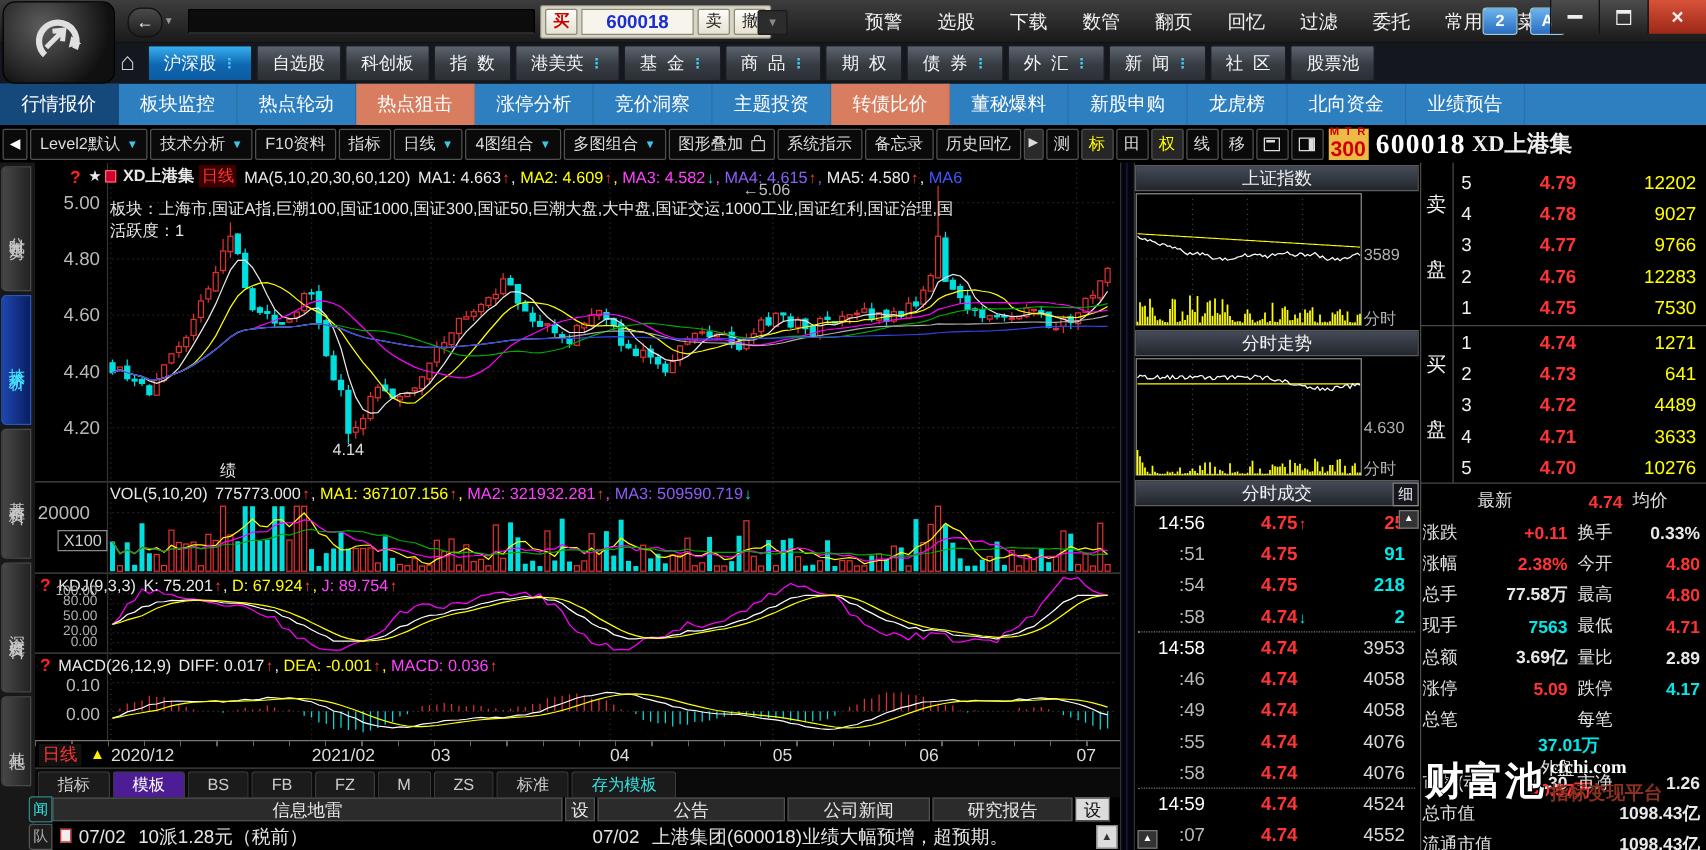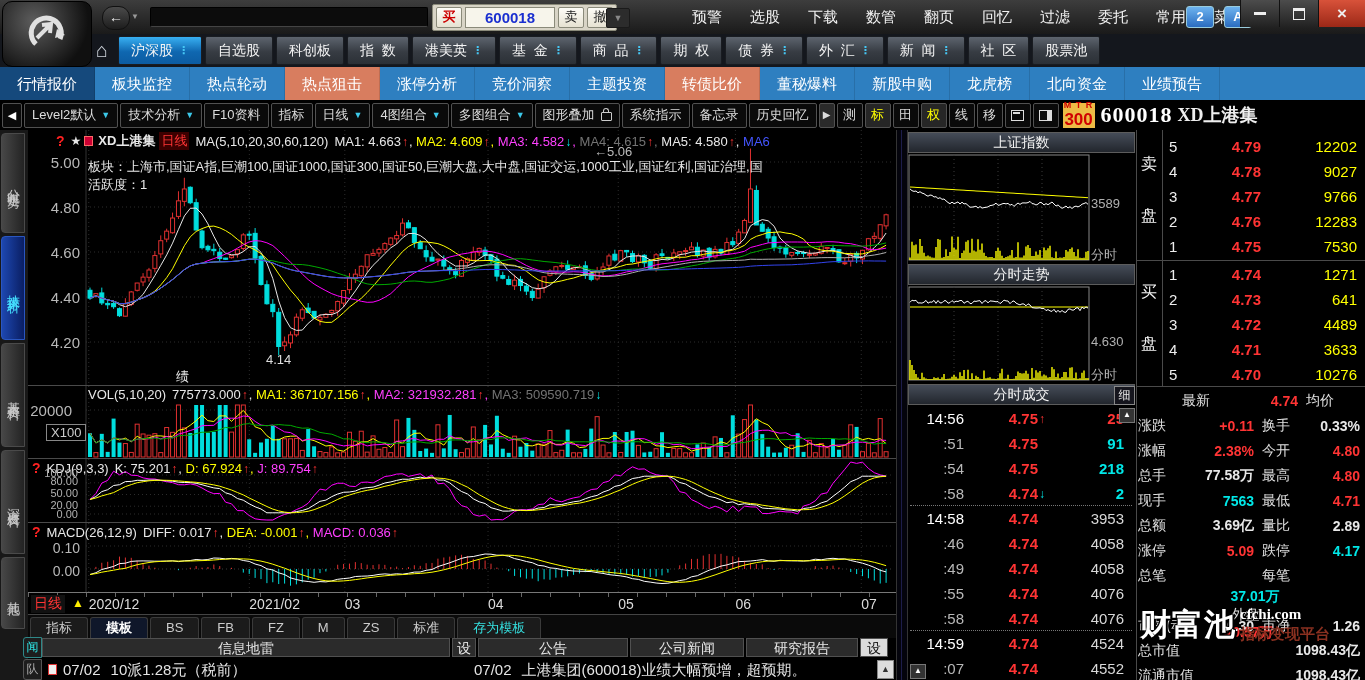--- a/index.html
+++ b/index.html
@@ -97,36 +97,36 @@
   #pane-main{top:0;height:255px;}
   #pane-vol{top:255px;height:72px;border-top:1px solid #4a4a4a;box-sizing:content-box;}
   #pane-kdj{top:328px;height:63px;border-top:1px solid #4a4a4a;}
   #pane-macd{top:392px;height:72px;border-top:1px solid #4a4a4a;}
   .ol{position:absolute;white-space:nowrap;font-size:13px;}
   .hdr{display:flex;align-items:center;gap:0;}
   .help-q{color:#ff2222;font-weight:700;font-size:14px;margin-right:6px;}
   .star{color:#e8e8e8;font-size:12px;margin-right:3px;}
   .reddot{width:7px;height:8px;background:#c03;border:1px solid #f66;margin-right:5px;display:inline-block;}
   .c-white{color:#e8e8e8;} .c-yellow{color:#ffff00;} .c-magenta{color:#ff40ff;}
-  .c-green{color:#737373;} .c-blue{color:#4455ff;} .c-red{color:#ff3434;} .c-cyan{color:#00e8e8;}
+  .c-green{color:#8b5cf6;} .c-blue{color:#4455ff;} .c-red{color:#ff3434;} .c-cyan{color:#00e8e8;}
   .arr{font-size:12px;margin:0 1px;}
   .ylab{position:absolute;left:4px;width:48px;text-align:right;color:#b8b8b8;font-size:15px;}
   .ylab-sm{position:absolute;left:6px;width:44px;text-align:right;color:#b0b0b0;font-size:11px;line-height:1;}
   .period-red{color:#ff3434;background:#3c0000;padding:0 2px;margin:0 6px 0 4px;}
   #xaxis{position:absolute;left:0;top:462px;width:868px;height:22px;border-top:1px solid #777;background:#000;}
   #xaxis .ticks{position:absolute;left:0;top:0;width:100%;height:4px;
     background:repeating-linear-gradient(90deg,#666 0 1px,transparent 1px 29px);}
   .xdate{position:absolute;top:3px;color:#dcdcdc;font-size:14px;}
   #x-period{position:absolute;left:3px;top:2px;color:#ff3434;font-size:14px;background:#111;padding:0 3px;}
   #x-tri{position:absolute;left:44px;top:3px;color:#ffee00;font-size:12px;}
   #indtabs{position:absolute;left:0;top:484px;width:868px;height:24px;background:#0a0a0a;
     border-top:1px solid #444;display:flex;align-items:flex-end;padding-left:2px;box-sizing:border-box;}
   .ind-tab{height:20px;line-height:20px;padding:0 15px;color:#ccc;font-size:13px;border:1px solid #3a3a3a;
     border-bottom:none;background:#1b1b1b;margin-right:2px;border-radius:3px 3px 0 0;}
-  .ind-tab.selected{background:#0f172a;color:#fff;font-weight:bold;}
+  .ind-tab.selected{background:#4c1d95;color:#fff;}
   .ind-tab.cyan{color:#35e0e0;}
   #news-head{position:absolute;left:0;top:508px;width:868px;height:21px;display:flex;padding-left:14px;box-sizing:border-box;}
   .nh{background:#2b2b2b;border:1px solid #505050;height:19px;line-height:19px;text-align:center;
     color:#e8e8e8;font-size:14px;margin-right:2px;box-sizing:border-box;}
   #nh-mine{width:408px;} .nh-set{width:24px;} #nh-gg{width:150px;} #nh-cn{width:114px;} #nh-rr{width:112px;}
   #nh-set2{width:28px;background:#dcdcdc;color:#111;}
   #news-text{position:absolute;left:0;top:529px;width:868px;height:21px;display:flex;align-items:center;}
   .news-item{font-size:15px;color:#e4e4e4;line-height:21px;white-space:nowrap;overflow:hidden;}
   #news-left{width:446px;padding-left:20px;box-sizing:border-box;}
   #news-right{flex:1;}

